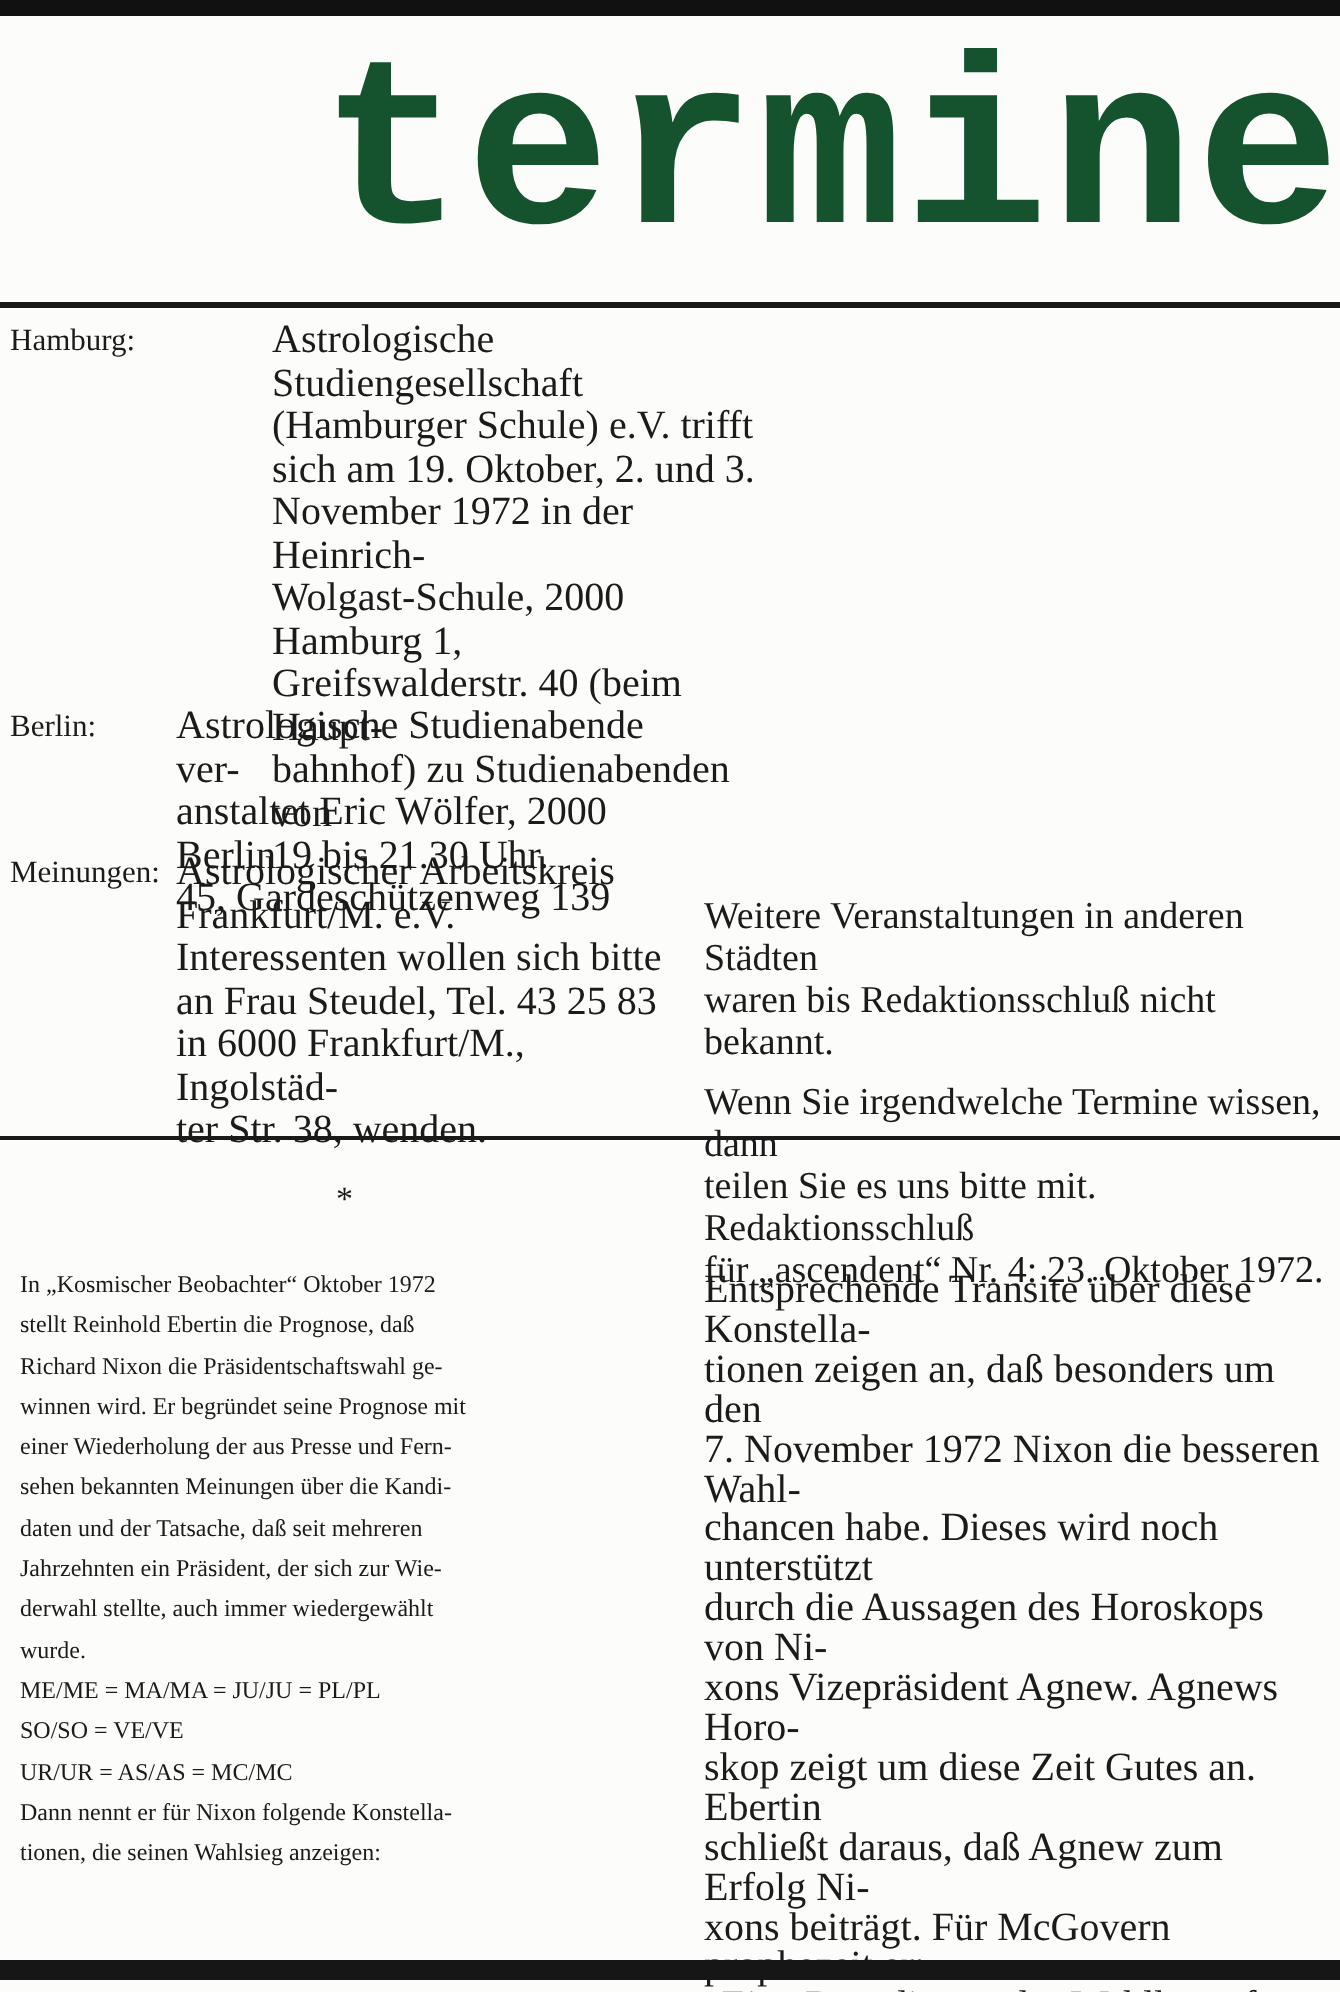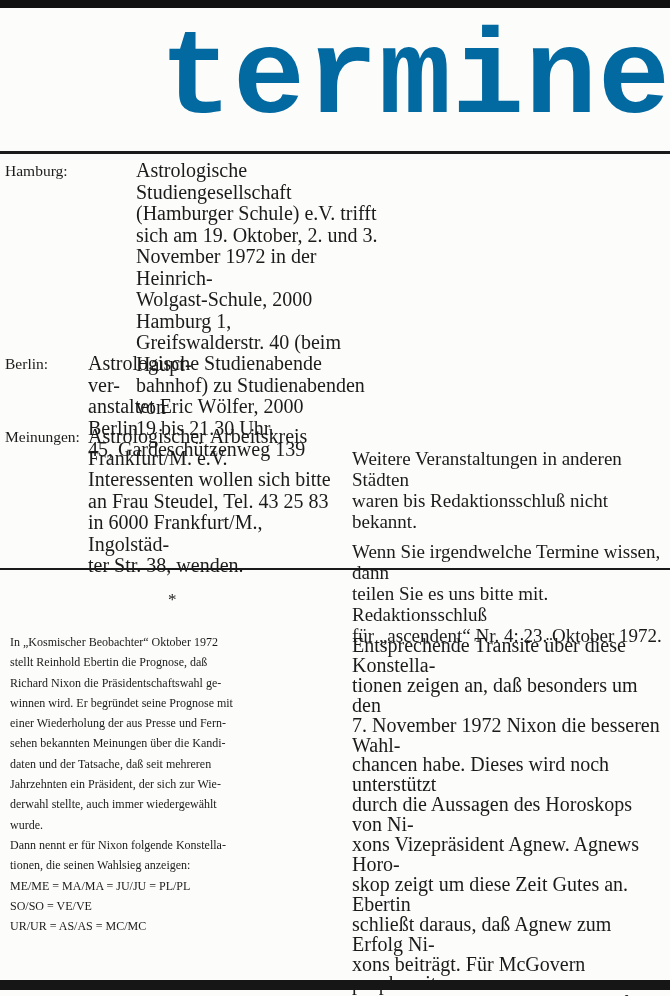--- a/index.html
+++ b/index.html
@@ -18,21 +18,21 @@
   .title {
     position: absolute;
     top: 20px;
     left: 160px;
     margin: 0;
     font-family: "Liberation Mono", monospace;
     font-weight: 700;
     font-size: 120px;
     line-height: 1;
     letter-spacing: 1px;
-    color: #0369a1;
+    color: #14532d;
   }
   .rule { position: absolute; left: 0; width: 670px; background: #1a1a1a; }
   .rule.rule1 { top: 151px; height: 3px; }
   .rule.rule2 { top: 568px; height: 2px; }
   .lines { white-space: pre-line; }
   .event { position: absolute; left: 0; display: flex; }
   .event .city {
     width: 83px;
     padding-left: 5px;
     flex: 0 0 auto;
@@ -136,25 +136,25 @@
     <div class="lines">In „Kosmischer Beobachter“ Oktober 1972
 stellt Reinhold Ebertin die Prognose, daß
 Richard Nixon die Präsidentschaftswahl ge-
 winnen wird. Er begründet seine Prognose mit
 einer Wiederholung der aus Presse und Fern-
 sehen bekannten Meinungen über die Kandi-
 daten und der Tatsache, daß seit mehreren
 Jahrzehnten ein Präsident, der sich zur Wie-
 derwahl stellte, auch immer wiedergewählt
 wurde.</div>
-    <div class="lines">Dann nennt er für Nixon folgende Konstella-
-tionen, die seinen Wahlsieg anzeigen:</div>
     <div class="lines">ME/ME = MA/MA = JU/JU = PL/PL
 SO/SO = VE/VE
 UR/UR = AS/AS = MC/MC</div>
+    <div class="lines">Dann nennt er für Nixon folgende Konstella-
+tionen, die seinen Wahlsieg anzeigen:</div>
   </div>
 
   <div class="col-right lines">Entsprechende Transite über diese Konstella-
 tionen zeigen an, daß besonders um den
 7. November 1972 Nixon die besseren Wahl-
 chancen habe. Dieses wird noch unterstützt
 durch die Aussagen des Horoskops von Ni-
 xons Vizepräsident Agnew. Agnews Horo-
 skop zeigt um diese Zeit Gutes an. Ebertin
 schließt daraus, daß Agnew zum Erfolg Ni-

